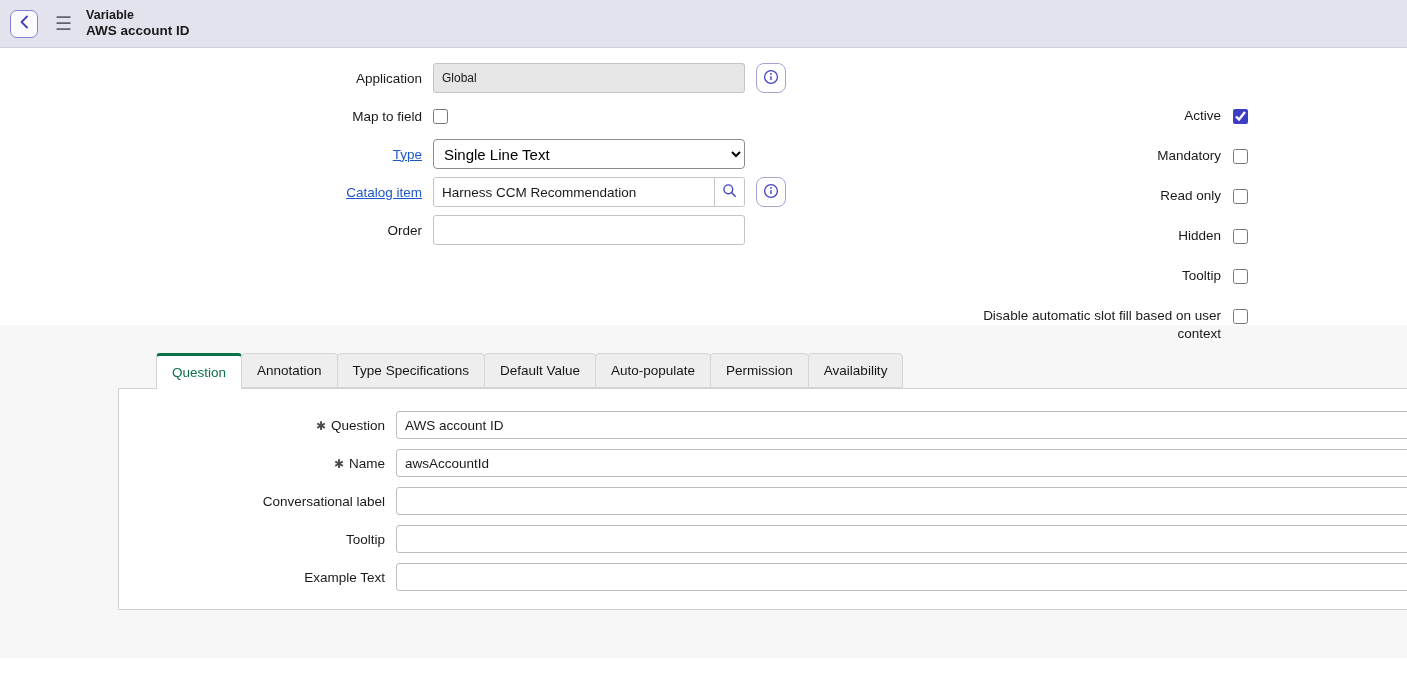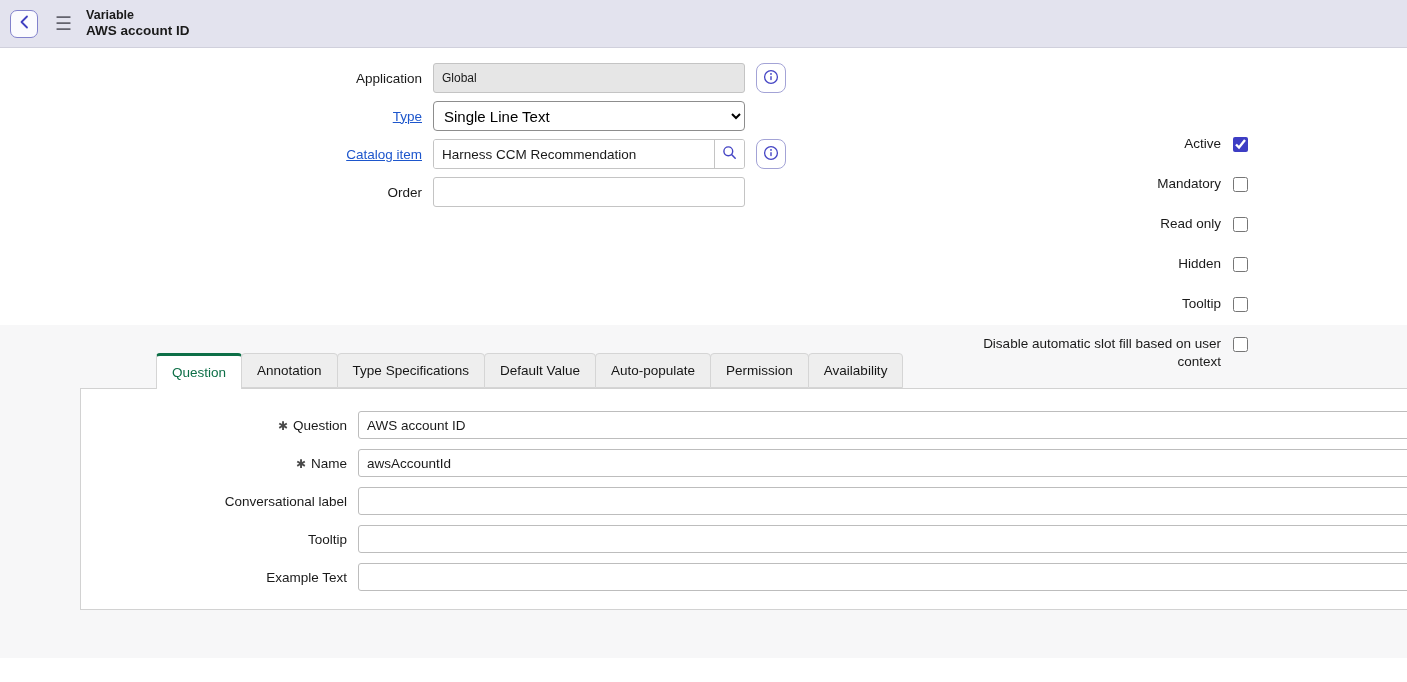--- a/index.html
+++ b/index.html
@@ -130,21 +130,21 @@
   input[type="checkbox"] {
     width: 15px; height: 15px;
     margin: 0;
     accent-color: #3d3dc4;
     cursor: pointer;
   }
 
   
   .form-right {
     position: absolute;
-    top: 76px;
+    top: 48px;
     right: 159px;
     width: 330px;
   }
   .crow {
     display: flex;
     justify-content: flex-end;
     align-items: center;
     min-height: 40px;
   }
   .crow.wrap { align-items: flex-start; padding-top: 11px; min-height: 48px; }
@@ -186,21 +186,21 @@
     border-top: 3px solid #0d6f47;
     border-bottom: none;
     margin-bottom: -1px;
     position: relative;
     z-index: 2;
     color: #0d6f47;
   }
   .tab-panel {
     position: relative;
     z-index: 1;
-    margin-left: 80px;
+    margin-left: 118px;
     height: 222px;
     background: #ffffff;
     border: 1px solid #d2d2d2;
     border-right: none;
     overflow: hidden;
     padding-top: 17px;
   }
   .prow {
     display: flex;
     align-items: center;
@@ -261,20 +261,24 @@
         <span>
           <svg width="16" height="16" viewBox="0 0 16 16">
               <circle cx="8" cy="8" r="6.4" fill="none" stroke="#4444c4" stroke-width="1.3"></circle>
               <rect x="7.3" y="7" width="1.4" height="4.2" rx="0.7" fill="#4444c4"></rect>
               <circle cx="8" cy="4.9" r="0.95" fill="#4444c4"></circle>
             </svg>
         </span>
       </button>
     </div>
 
+    <div class="frow">
+      <div class="flabel">Map to field</div>
+      <input type="checkbox" style="">
+    </div>
 
     <div class="frow">
       <div class="flabel">
         <a class="field-link">Type</a>
       </div>
       <select class="type-select">
         <option>Single Line Text</option>
       </select>
     </div>
 

